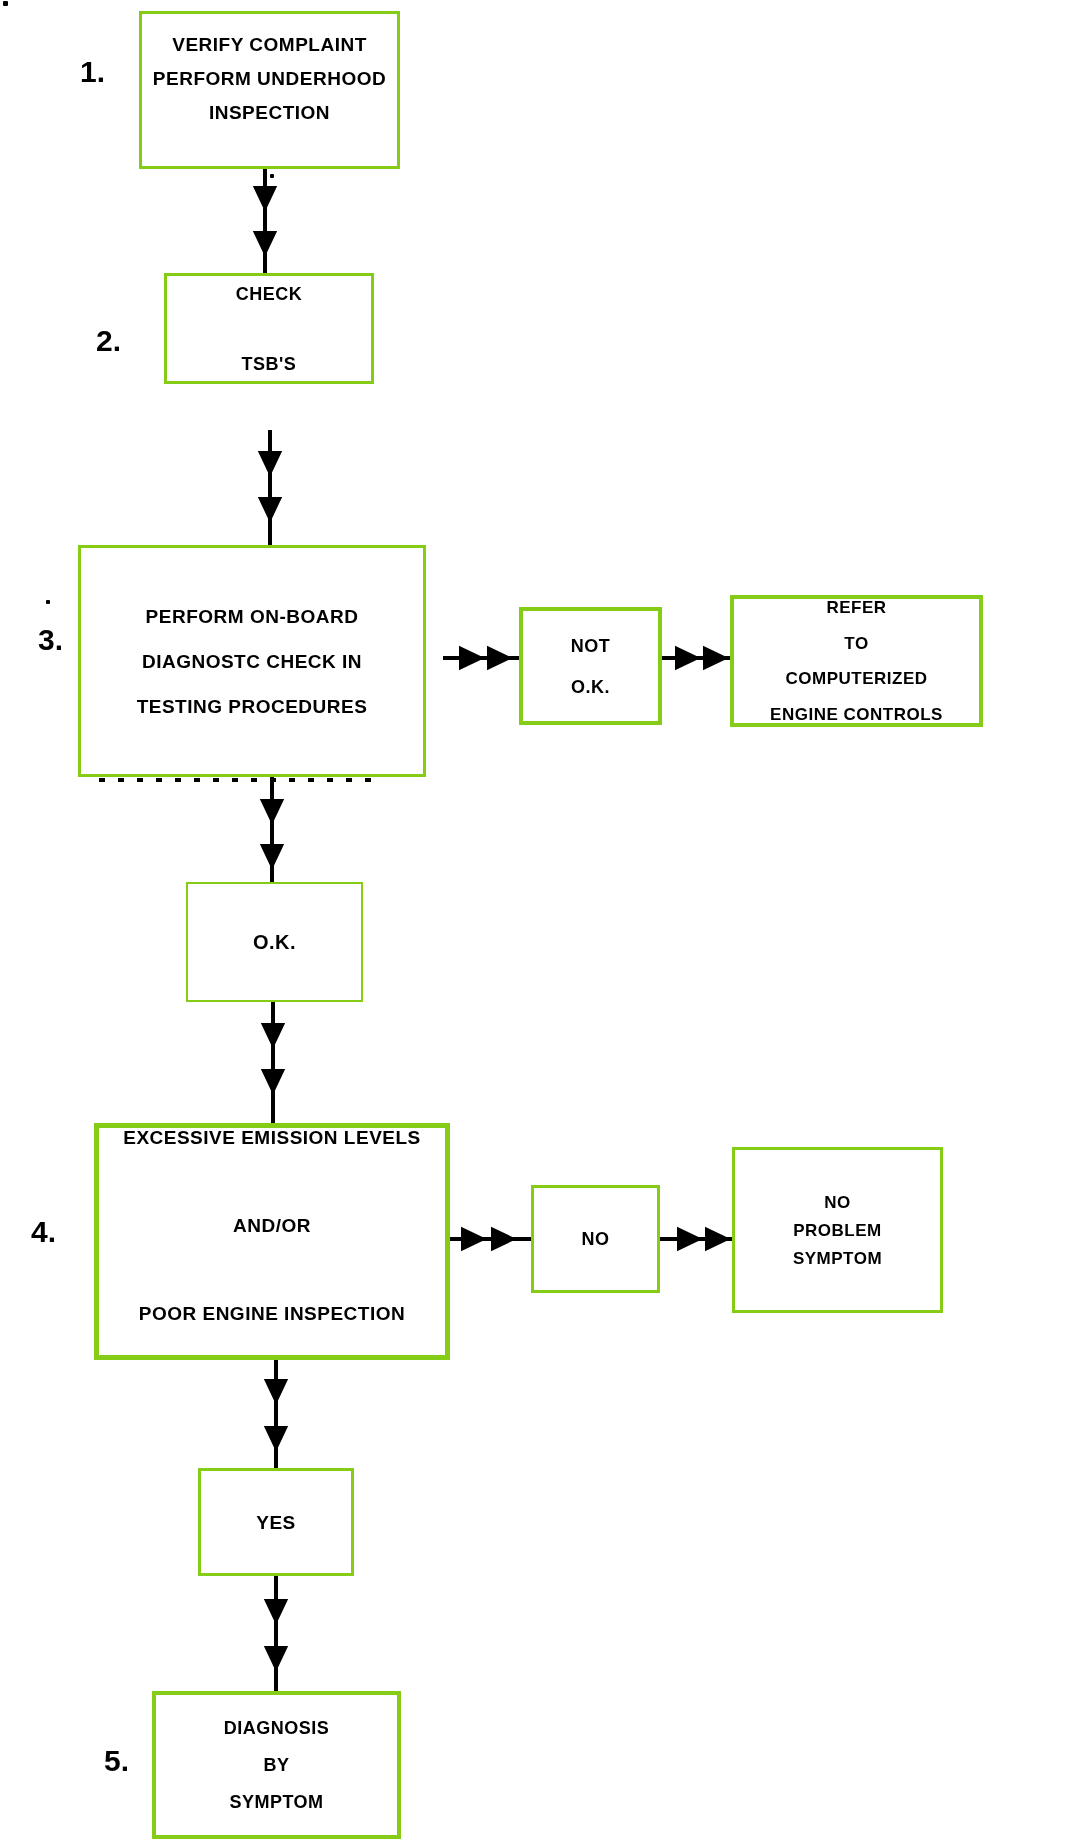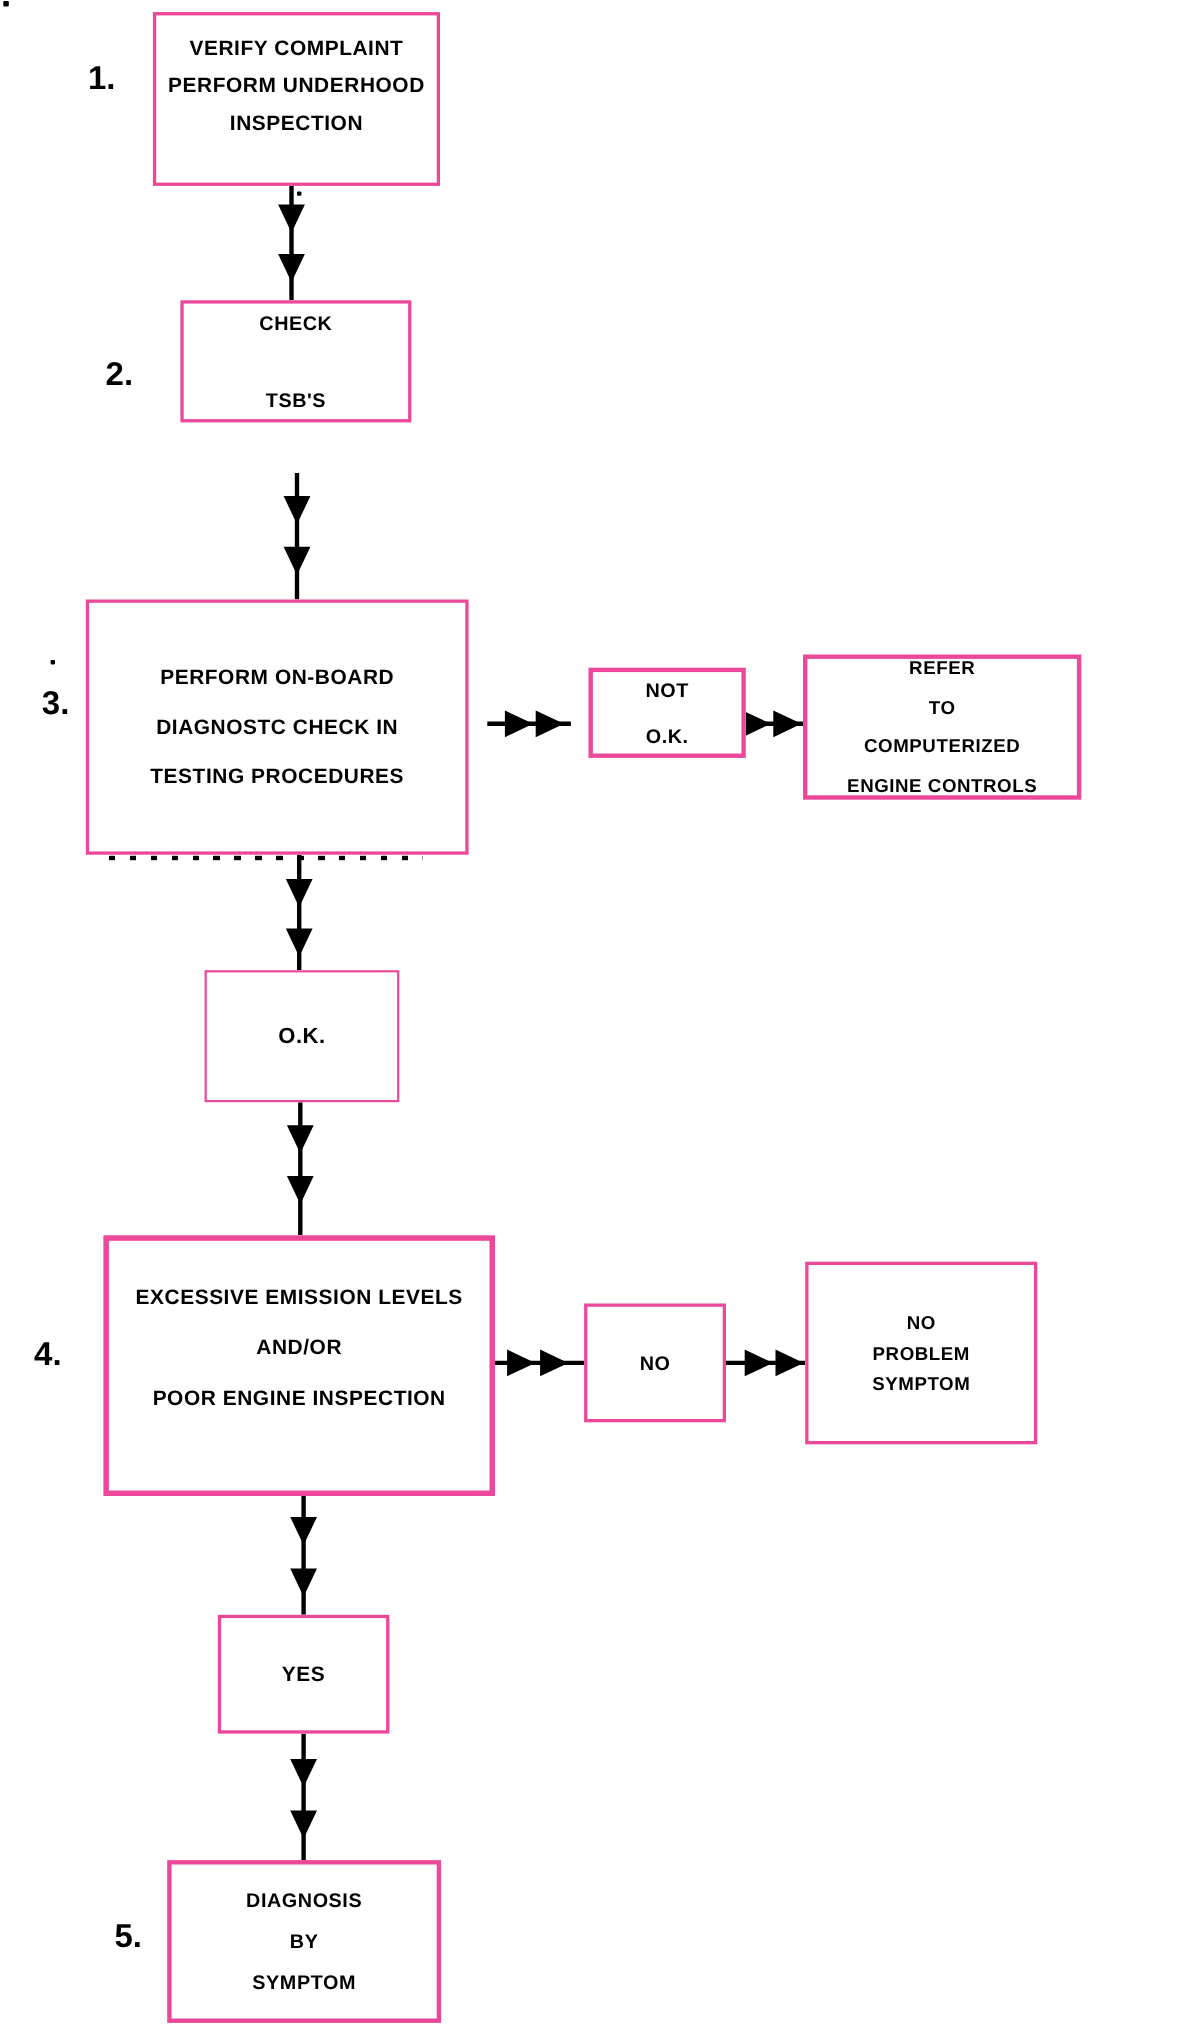--- a/index.html
+++ b/index.html
@@ -1,34 +1,34 @@
 <!DOCTYPE html>
 <html><head>
 <meta charset="utf-8">
 <style>
   html,body{margin:0;padding:0;background:#ffffff;}
   #canvas{position:relative;width:1072px;height:1842px;background:#ffffff;overflow:hidden;
           font-family:"Liberation Sans",sans-serif;}
   #connectors{position:absolute;left:0;top:0;width:1072px;height:1842px;}
   .box{position:absolute;box-sizing:border-box;display:flex;flex-direction:column;
        align-items:center;justify-content:center;text-align:center;
-       border:3px solid #ec4899;background:#fff;color:#000;font-weight:bold;
+       border:3px solid #84cc16;background:#fff;color:#000;font-weight:bold;
        letter-spacing:0.5px;}
   .ln{line-height:1;white-space:nowrap;}
   .num{position:absolute;font-weight:bold;font-size:30px;color:#000;line-height:1;}
   .dot{position:absolute;background:#000;border-radius:1px;}
   #b-step1 {left:139px;top:11px;  width:261px;height:158px;gap:15px;font-size:19px;
             justify-content:flex-start;padding-top:21px;}
   #b-step2 {left:164px;top:273px; width:210px;height:111px;gap:52px;font-size:18px;}
   #b-step3 {left:78px; top:545px; width:348px;height:232px;gap:26px;font-size:19px;}
-  #b-notok {left:519px;top:607px; width:143px;height:82px;gap:23px; font-size:18px;border-width:4px;margin-left:16px;}
+  #b-notok {left:519px;top:607px; width:143px;height:118px;gap:23px; font-size:18px;border-width:4px;}
   #b-refer {left:730px;top:595px; width:253px;height:132px;gap:10px;font-size:17px;border-width:4px;justify-content:space-between;}
   #b-ok    {left:186px;top:882px; width:177px;height:120px;font-size:20px;border-width:2px;}
   #b-step4 {left:94px; top:1123px;width:356px;height:237px;gap:27px;font-size:19px;
-            border-width:5px;padding-bottom:32px;}
+            border-width:5px;padding-bottom:32px;justify-content:space-between;}
   #b-no    {left:531px;top:1185px;width:129px;height:108px;font-size:18px;}
   #b-noprob{left:732px;top:1147px;width:211px;height:166px;gap:11px;font-size:17px;}
   #b-yes   {left:198px;top:1468px;width:156px;height:108px;font-size:19px;}
   #b-step5 {left:152px;top:1691px;width:249px;height:148px;gap:19px;font-size:18px;border-width:4px;}
   #n1{left:80px;top:57px;} #n2{left:96px;top:326px;} #n3{left:38px;top:625px;}
   #n4{left:31px;top:1217px;} #n5{left:104px;top:1746px;}
   #dash3{position:absolute;left:99px;top:778px;width:285px;height:4px;
          background:repeating-linear-gradient(90deg,#000 0 6px,transparent 6px 19px);}
   #dot1{left:3px;top:1px;width:5px;height:5px;}
   #dot2{left:46px;top:600px;width:4px;height:4px;}

